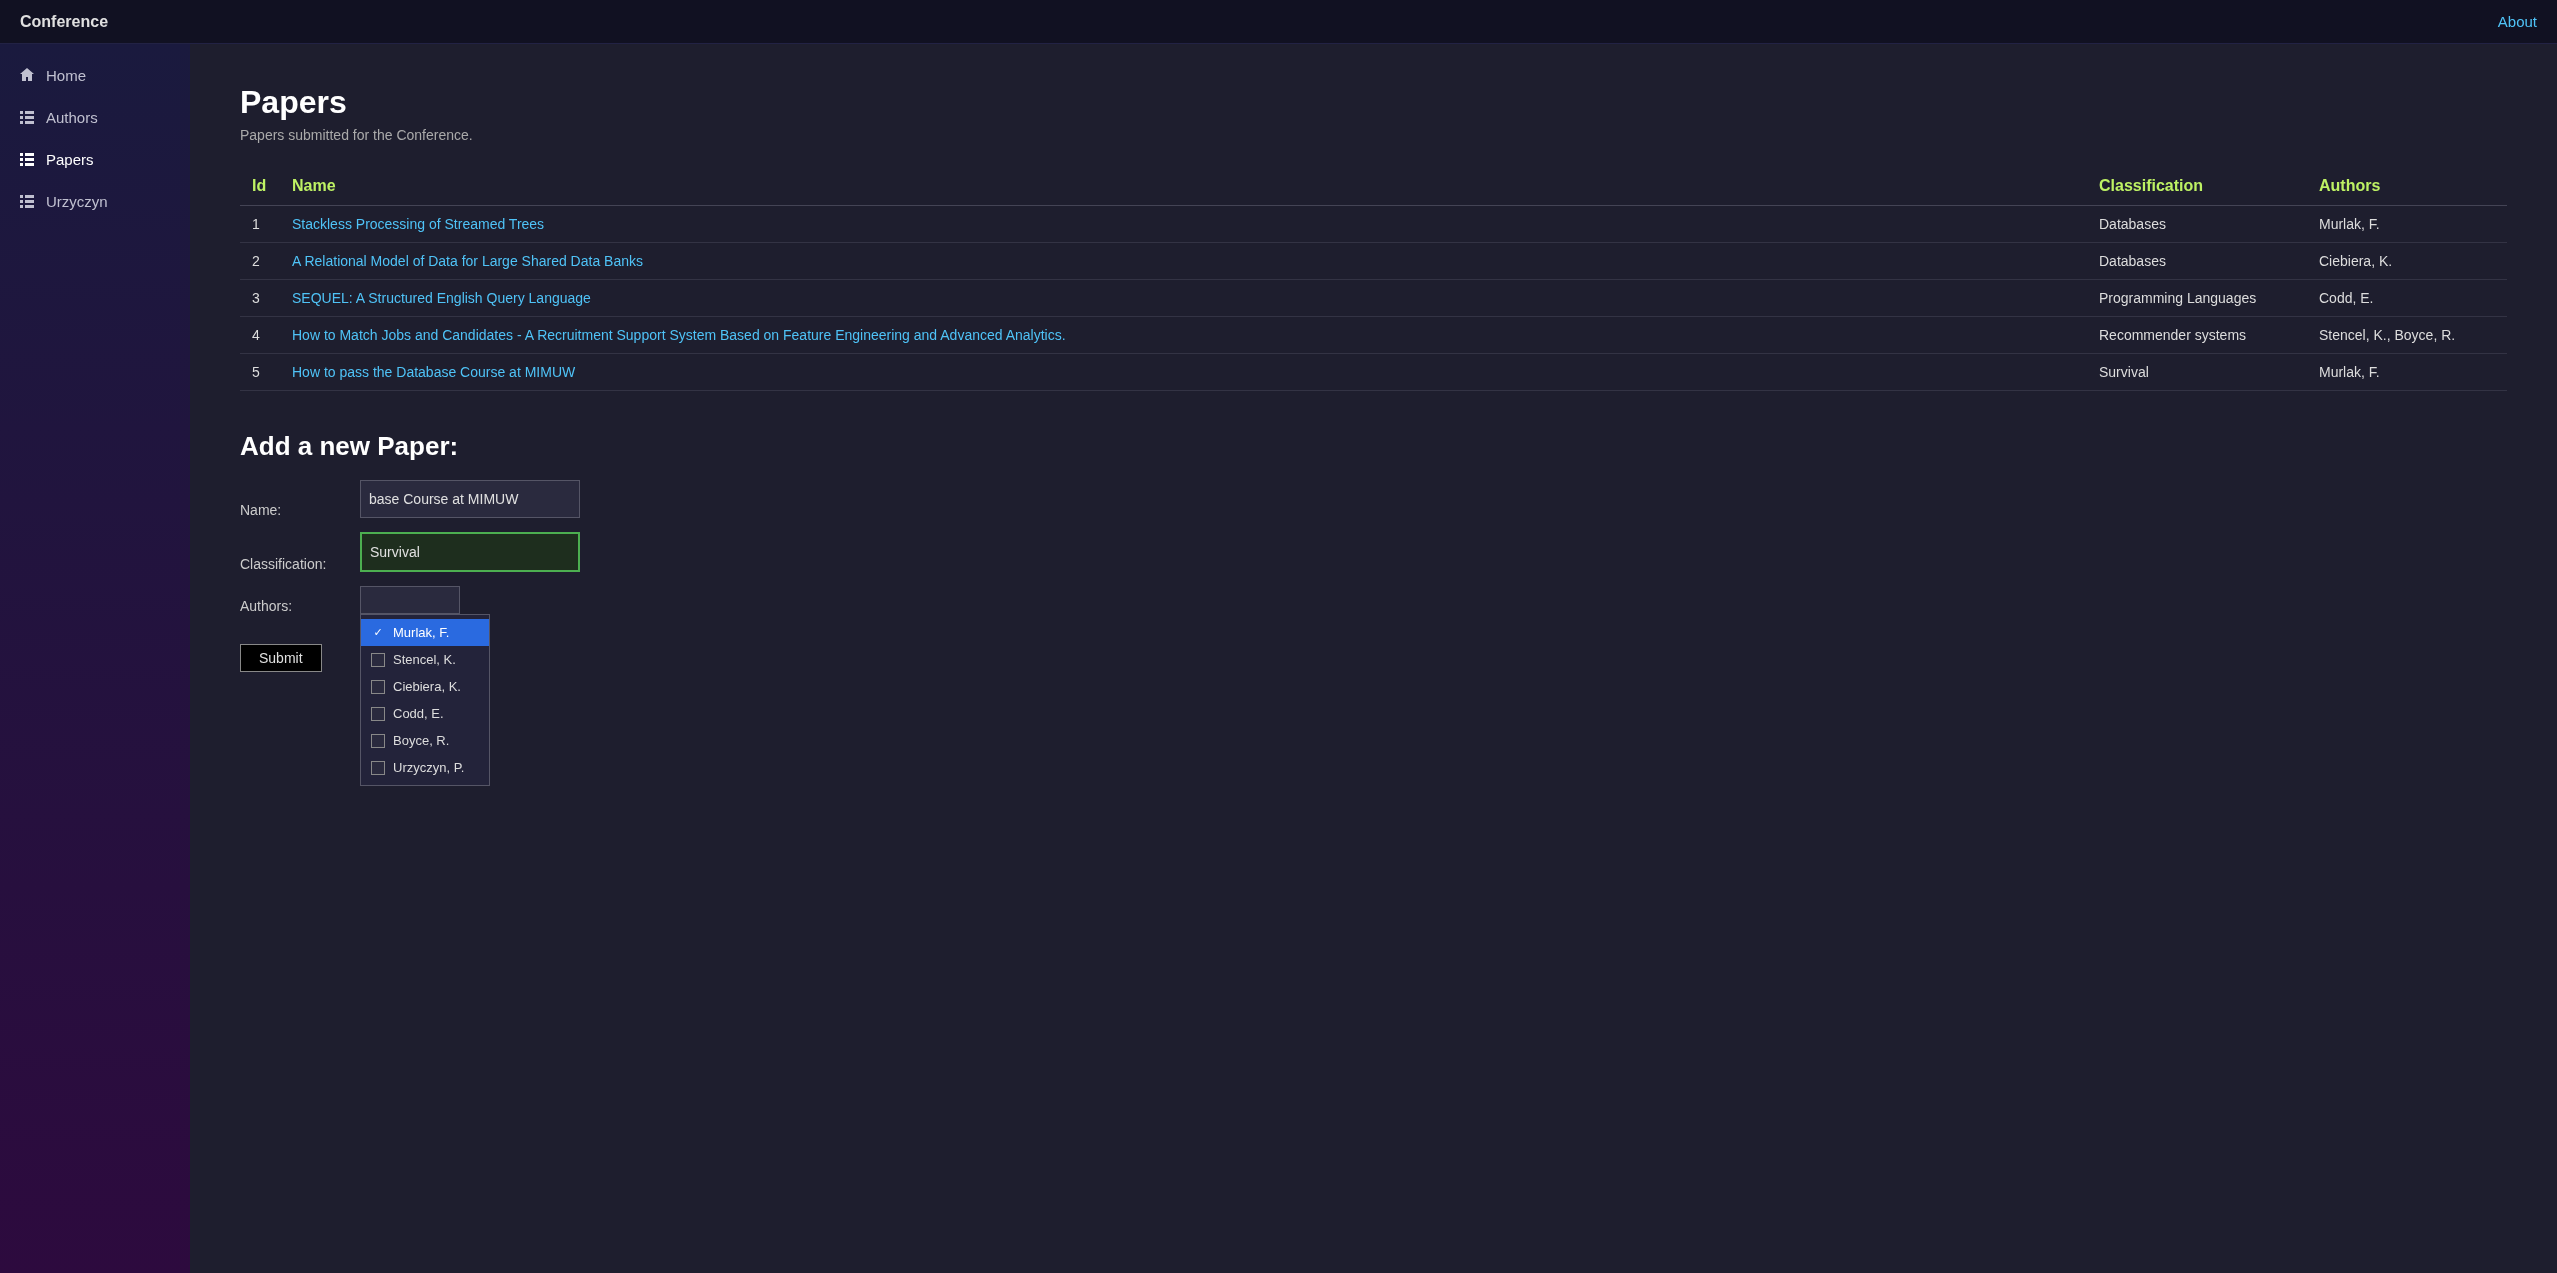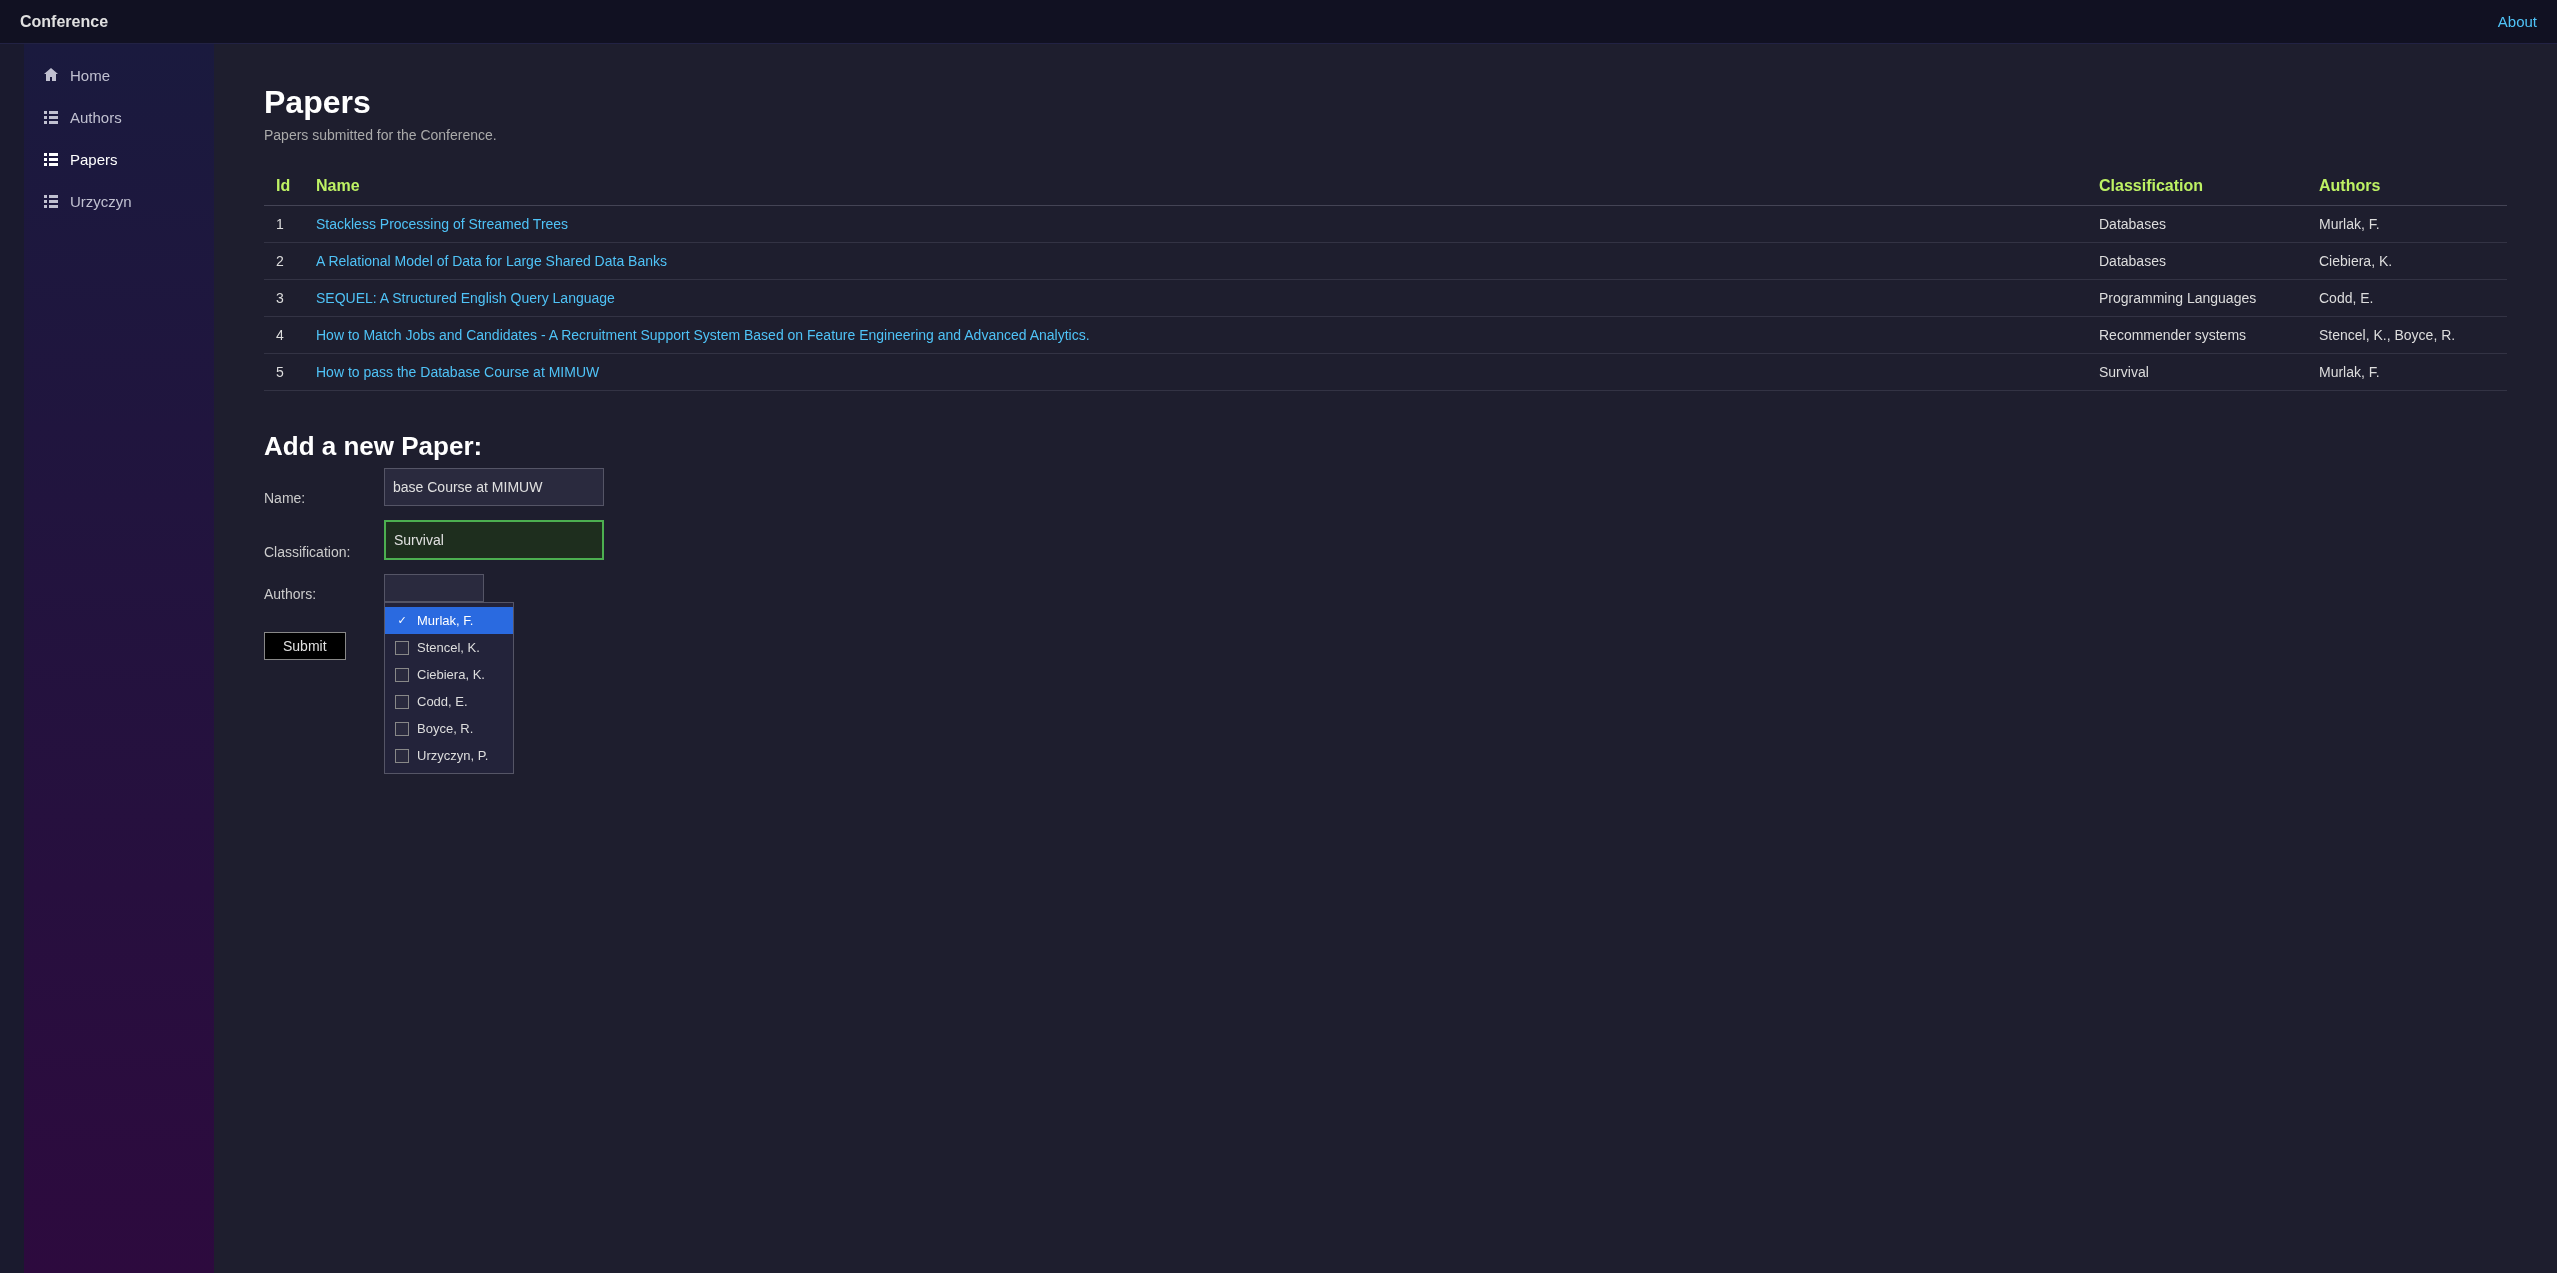--- a/index.html
+++ b/index.html
@@ -38,21 +38,20 @@
       display: flex;
       flex: 1;
       overflow: hidden;
     }
     
     .sidebar {
       width: 190px;
       background: linear-gradient(180deg, #1a1a3e 0%, #2d0a3e 100%);
       flex-shrink: 0;
       padding-top: 10px;
-      margin-left: 24px;
     }
     .sidebar-item {
       display: flex;
       align-items: center;
       padding: 12px 18px;
       cursor: pointer;
       color: #c0c0d0;
       font-size: 15px;
       gap: 10px;
     }
@@ -113,21 +112,21 @@
     .col-id { width: 40px; }
     .col-name { }
     .col-class { width: 220px; }
     .col-authors { width: 200px; }
 
     
     .add-section-title {
       font-size: 26px;
       font-weight: bold;
       color: #ffffff;
-      margin-bottom: 6px;
+      margin-bottom: 18px;
     }
     .form-row {
       display: flex;
       align-items: flex-end;
       margin-bottom: 14px;
       gap: 10px;
     }
     .form-label {
       font-size: 14px;
       color: #cccccc;

